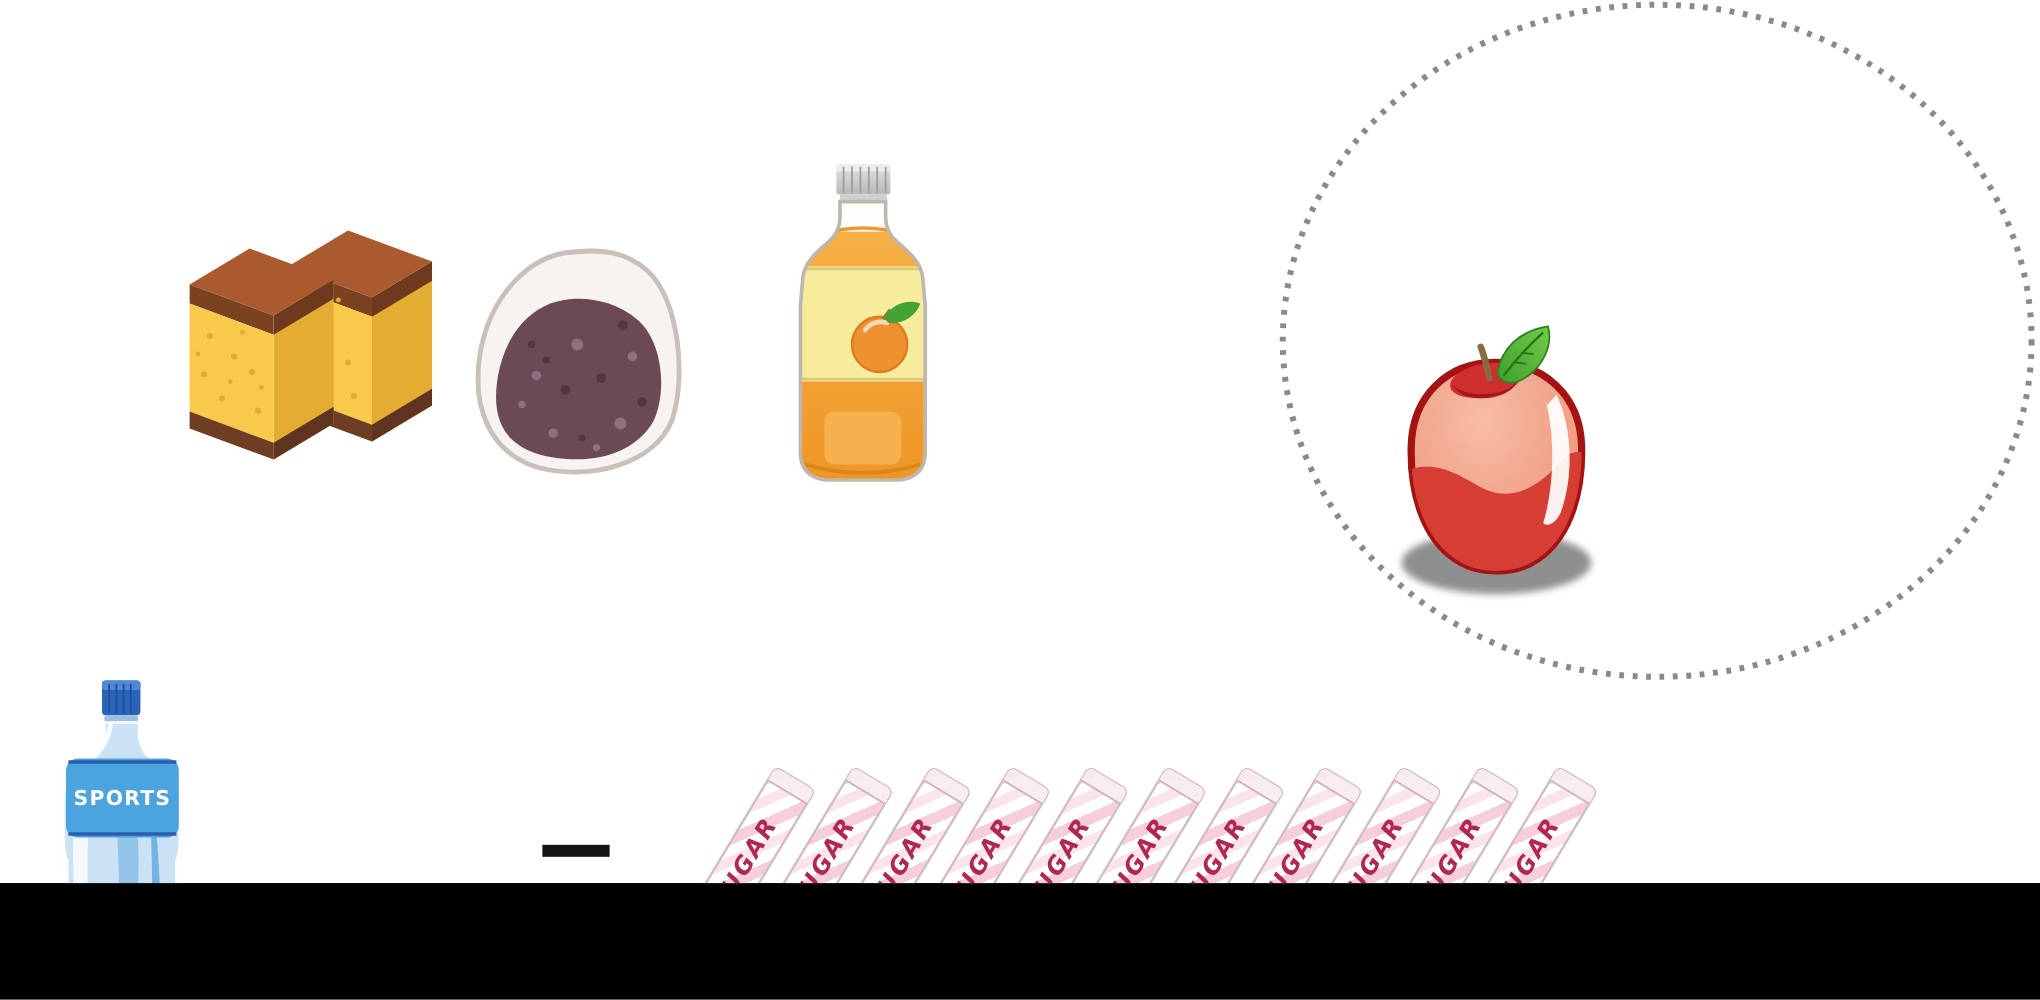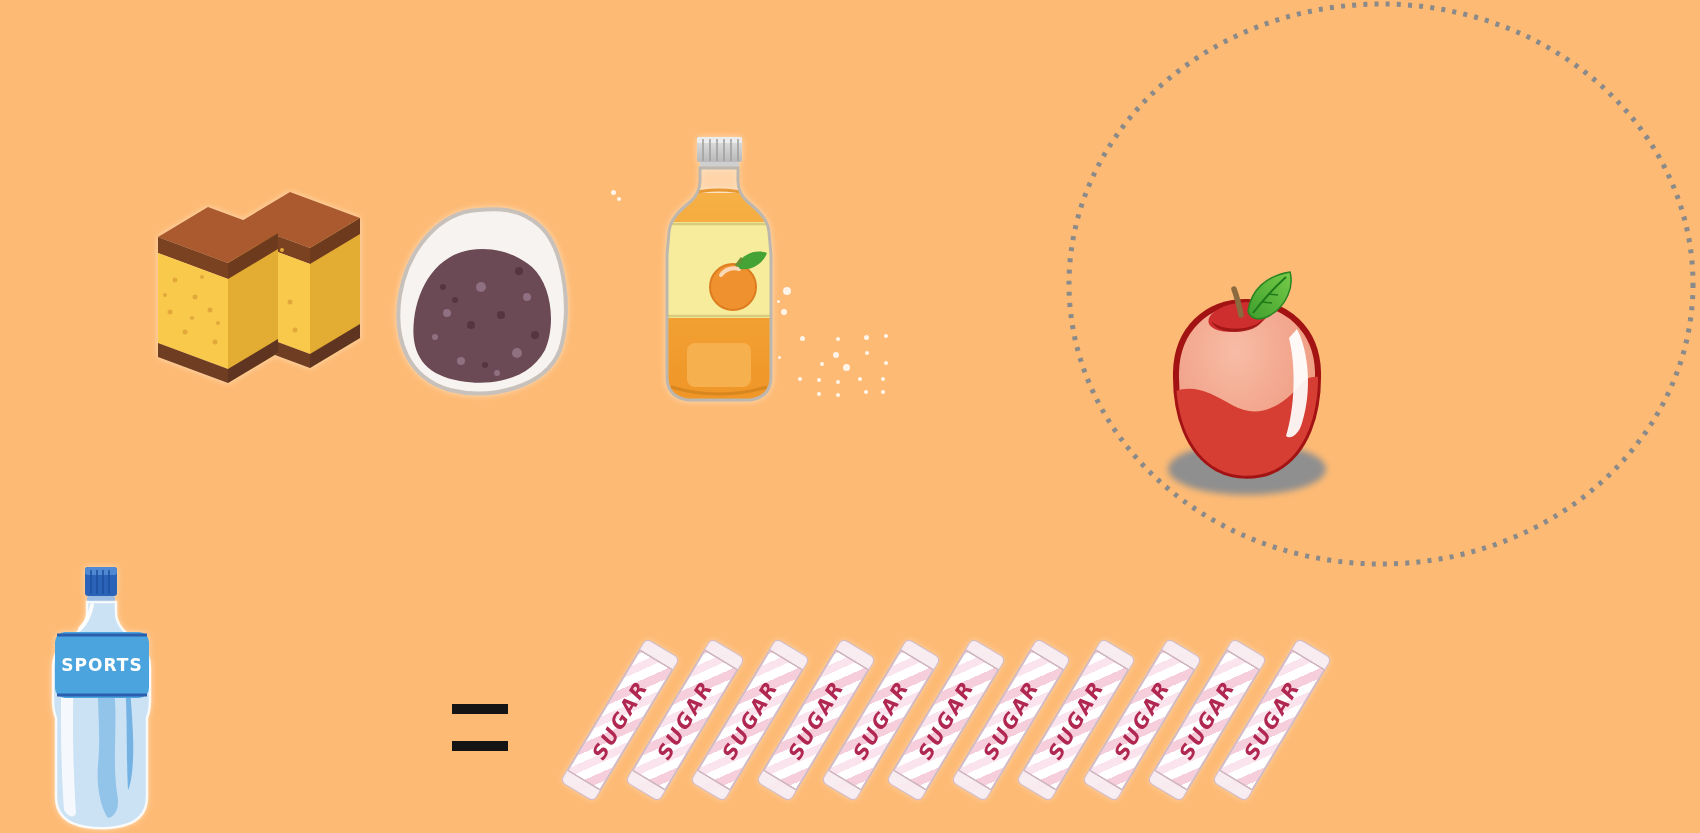--- a/index.html
+++ b/index.html
@@ -1,16 +1,16 @@
 <!DOCTYPE html>
 <html><head>
 <meta charset="utf-8">
 <style>
   html,body{margin:0;padding:0;background:#000;}
-  #stage{position:relative;width:1700px;height:833px;background:#fdba74;overflow:hidden;
+  #stage{position:relative;width:1700px;height:736px;background:#ffffff;overflow:hidden;
          font-family:"DejaVu Sans", sans-serif;}
   #stage svg{position:absolute;overflow:visible;}
 
   
   .halo{filter:drop-shadow(0 0 3px rgba(255,250,240,.55));}
 
   
   #equals{position:absolute;left:452px;top:704px;width:56px;}
   #equals .bar{width:56px;height:10px;background:#141414;}
   #equals .bar + .bar{margin-top:27px;}

